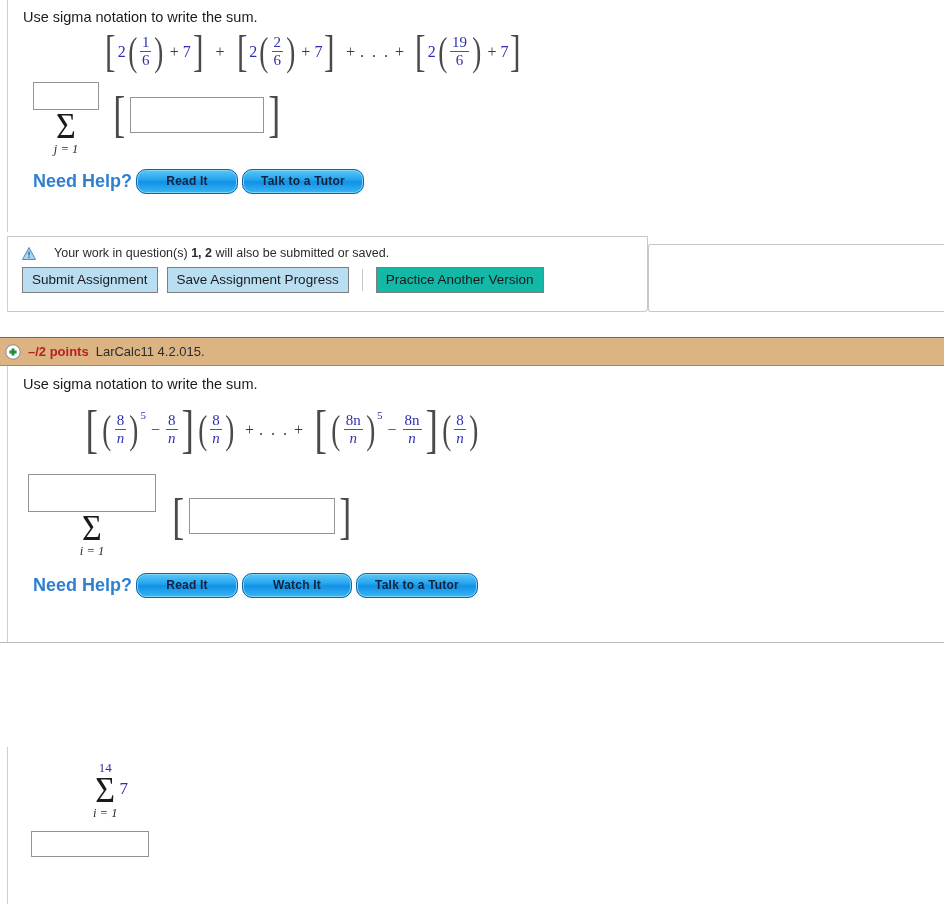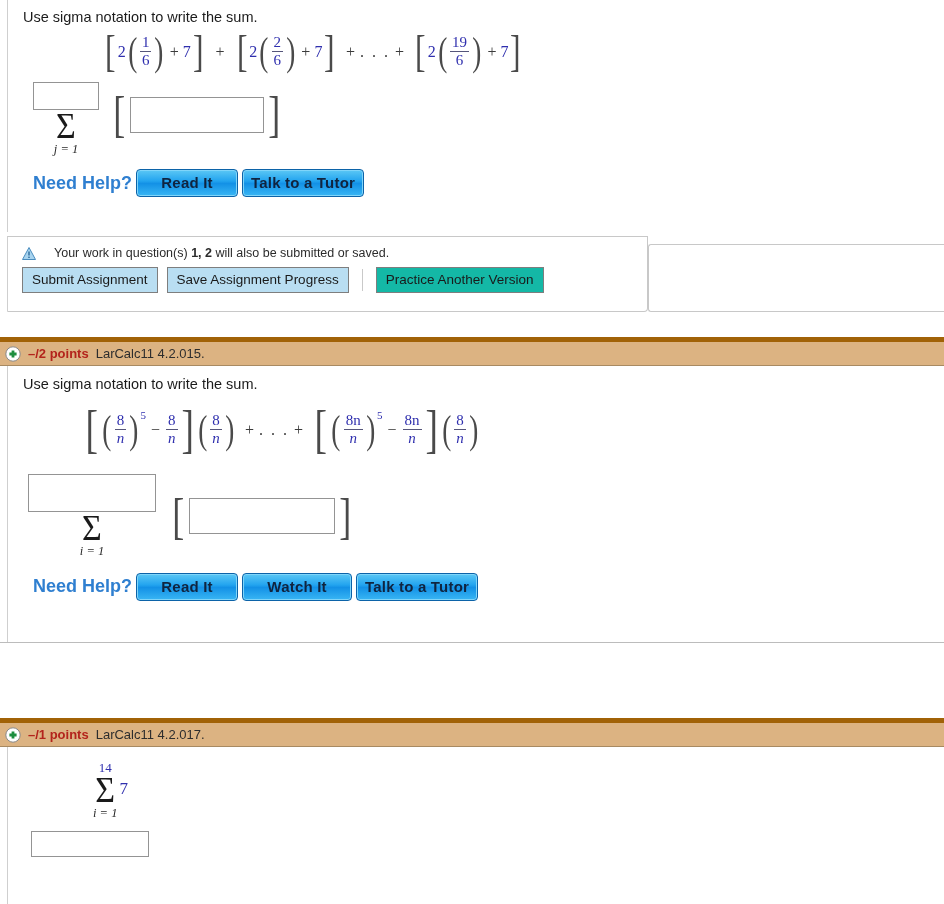--- a/index.html
+++ b/index.html
@@ -129,26 +129,26 @@
   
   .needhelp-row { display: flex; align-items: center; gap: 4px; }
   .needhelp-label {
     font-size: 18px;
     font-weight: bold;
     color: #2f7fd0;
     font-family: "Liberation Sans", sans-serif;
     text-shadow: 0 1px 0 #ffffff;
   }
   .hbtn {
-    font-size: 15px;
+    font-size: 12px;
     font-weight: bold;
     color: #10243f;
     background: linear-gradient(to bottom, #5cc8f5 0%, #23a4ef 42%, #1391e6 52%, #39b6f4 100%);
     border: 1px solid #0c63a8;
-    border-radius: 4px;
+    border-radius: 10px;
     padding: 4px 0 5px 0;
     text-align: center;
     box-shadow: inset 0 0 0 1px #7fd5fa;
     letter-spacing: 0.2px;
     font-family: "Liberation Sans", sans-serif;
     cursor: pointer;
   }
   .hbtn.w1 { width: 102px; }
   .hbtn.w2 { width: 110px; }
   .hbtn.w3 { width: 122px; }
@@ -195,21 +195,21 @@
   }
   .sbtn.grey { background: #14b8a6; }
   .vdiv { width: 1px; height: 22px; background: #c9c9c9; margin: 0 4px; }
 
   
   .qheader {
     position: relative;
     width: 944px;
     height: 29px;
     background: #dcb382;
-    border-top: 5px solid #a16207;
+    border-top: 1px solid #a16207;
     border-bottom: 1px solid #a88a62;
     display: flex;
     align-items: center;
     padding-left: 5px;
     gap: 7px;
   }
   .plus-icon { width: 16px; height: 16px; display: block; flex: none; }
   .pts {
     font-size: 13px; font-weight: bold; color: #b3241c;
     font-family: "Liberation Sans", sans-serif;
@@ -318,28 +318,20 @@
 
       <div class="needhelp-row" style="padding-left:25px; padding-top:14px;">
         <span class="needhelp-label">Need Help?</span>
         <div class="hbtn w1">Read It</div>
         <div class="hbtn w2">Watch It</div>
         <div class="hbtn w3">Talk to a Tutor</div>
       </div>
     </div>
   </div>
 
-  <div class="qheader" style="position:absolute; top:718px; left:0;">
-    <svg class="plus-icon" viewBox="0 0 16 16">
-      <circle cx="8" cy="8" r="7.2" fill="#ffffff" stroke="#8a8a8a" stroke-width="1"></circle>
-      <path d="M6.6 4.4h2.8v2.2h2.2v2.8H9.4v2.2H6.6V9.4H4.4V6.6h2.2z" fill="#1e8e3e"></path>
-    </svg>
-    <span class="pts">–/1 points</span>
-    <span class="qref">LarCalc11 4.2.017.</span>
-  </div>
 
   <div class="qblock" style="position:absolute; top:747px; left:0; width:944px; height:157px;">
     <div class="qbody" style="height:157px;">
 
 
       <div style="padding-left:85px; padding-top:14px; display:flex; align-items:flex-start;">
         <div class="sigma-stack">
           <span class="num" style="font-size:13px; font-family:'Liberation Serif', serif; line-height:13px;">14</span>
           <span class="sigma-glyph">Σ</span>
           <span class="sigma-lower">i = 1</span>

